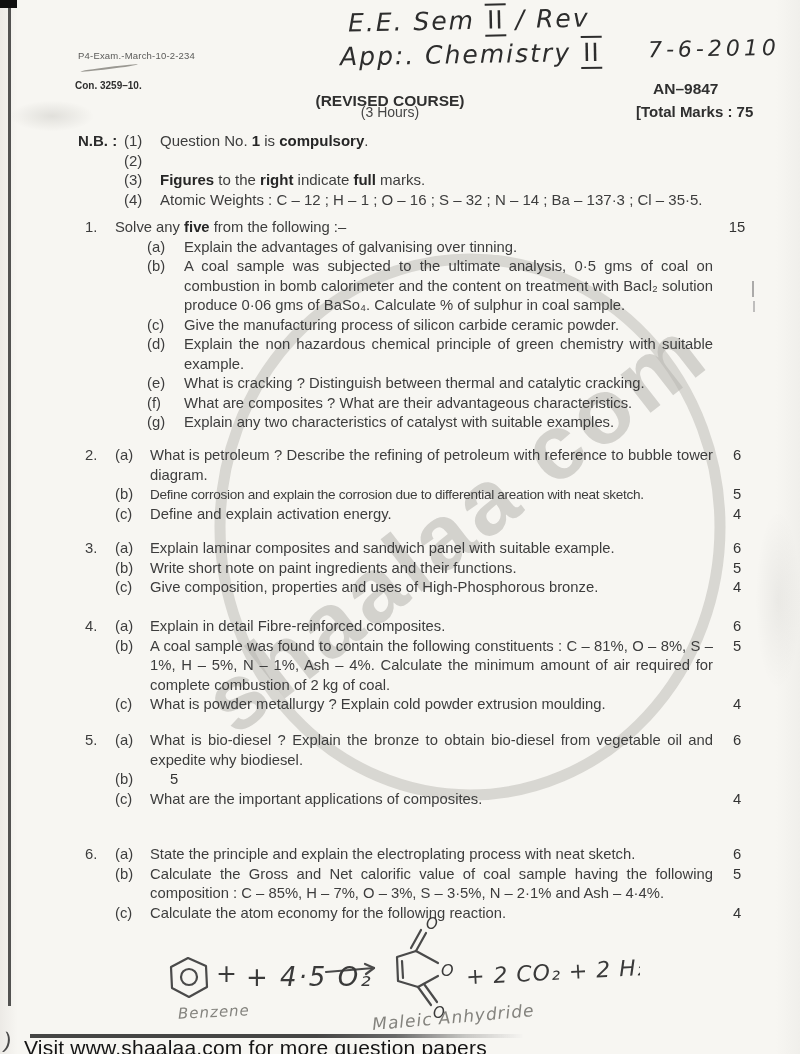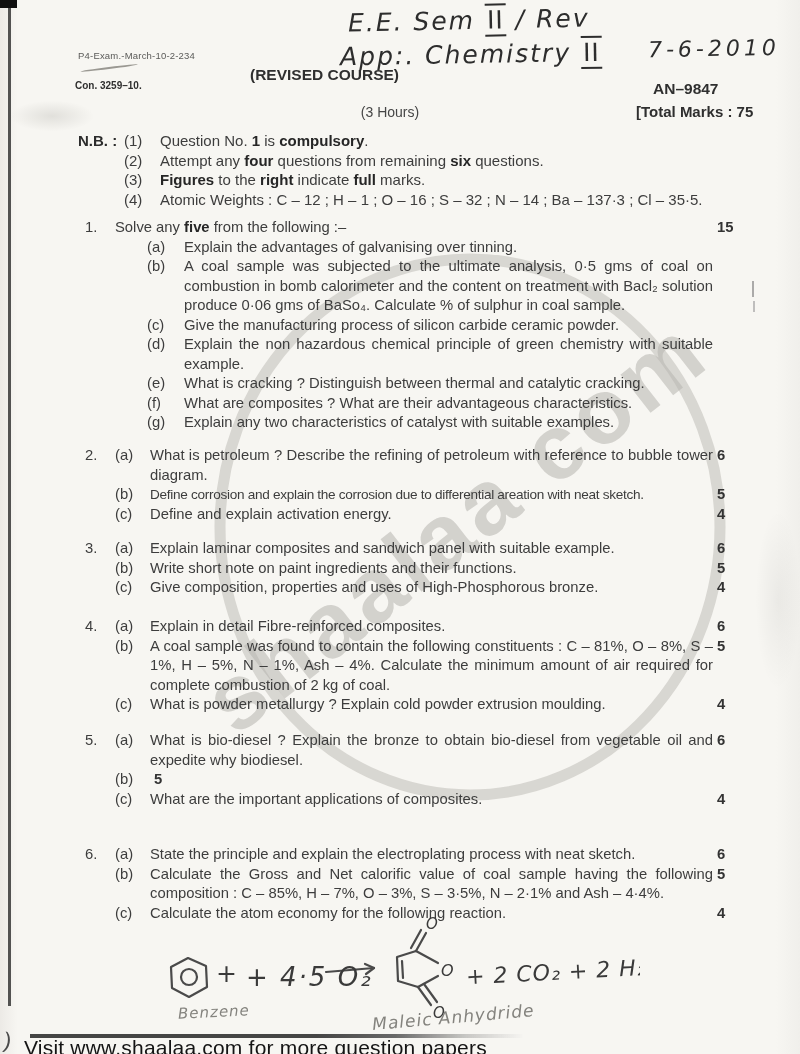--- a/index.html
+++ b/index.html
@@ -31,39 +31,39 @@
   .content{position:relative;z-index:2;}
   
   .hw{position:absolute;font-family:"DejaVu Sans",sans-serif;font-style:italic;color:#2d2d2d;z-index:3;}
   .hw1{left:348px;top:6px;font-size:25px;letter-spacing:2px;transform:rotate(-1.2deg);}
   .hw2{left:340px;top:40px;font-size:25px;letter-spacing:2px;transform:rotate(-1deg);}
   .hwdate{left:648px;top:36px;font-size:22px;letter-spacing:4px;transform:rotate(-1deg);}
   .roman{border-top:2px solid #2d2d2d;border-bottom:2px solid #2d2d2d;padding:0 2px;font-style:normal;letter-spacing:1px;}
   
   .p4{position:absolute;left:78px;top:50px;font-size:9.5px;color:#5a5a58;letter-spacing:.2px;}
   .con{position:absolute;left:75px;top:80px;font-size:10px;font-weight:bold;color:#2f2f2f;}
-  .course{position:absolute;left:250px;top:66px;width:280px;text-align:left;font-size:15.5px;font-weight:bold;color:#2f2f2f;}
+  .course{position:absolute;left:250px;top:92px;width:280px;text-align:center;font-size:15.5px;font-weight:bold;color:#2f2f2f;}
   .ancode{position:absolute;left:653px;top:80px;font-size:15.5px;font-weight:bold;color:#2f2f2f;}
   .hours{position:absolute;left:250px;top:104px;width:280px;text-align:center;font-size:14px;color:#464646;}
   .totalmarks{position:absolute;left:636px;top:103px;font-size:15px;font-weight:bold;color:#2f2f2f;}
   
   .nb{position:absolute;left:78px;top:131px;width:690px;font-size:15px;line-height:19.5px;}
   .nbrow{display:flex;}
   .nblabel{width:46px;flex:none;font-weight:bold;color:#2c2c2c;}
   .nbnum{width:36px;flex:none;}
   .nbtext{flex:1;}
   
   .q{position:absolute;left:85px;width:672px;font-size:14.8px;line-height:19.5px;}
   .row{display:flex;align-items:flex-start;}
   .qnum{width:30px;flex:none;}
   .plabel{width:35px;flex:none;}
   .deep .plabel{margin-left:32px;width:37px;}
   .ptext{flex:1;text-align:justify;}
   .fit{font-size:13.6px;letter-spacing:-.3px;white-space:nowrap;text-align:left;}
-  .marks{width:40px;flex:none;text-align:left;font-weight:bold;color:#333;margin-left:4px;}
+  .marks{width:40px;flex:none;text-align:center;font-weight:normal;color:#333;margin-left:4px;}
   b{color:#262626;}
   
   .rx{position:absolute;left:150px;top:915px;z-index:2;}
   .rx text{font-family:"DejaVu Sans",sans-serif;font-style:italic;fill:#3a3a3a;}
   .glabel{position:absolute;font-family:"DejaVu Sans",sans-serif;font-style:italic;color:#84837e;z-index:2;}
   .lbl-benzene{left:178px;top:1003px;font-size:15px;transform:rotate(-3deg);letter-spacing:1px;}
   .lbl-anhydride{left:372px;top:1007px;font-size:17px;transform:rotate(-5deg);letter-spacing:1px;}
   
   .footer{position:absolute;left:24px;top:1012px;font-size:21px;color:#141414;z-index:5;letter-spacing:.2px;margin-top:24px;}
 </style>
@@ -107,21 +107,20 @@
 
     <div class="nb">
       <div class="nbrow">
         <span class="nblabel">N.B. :</span>
         <span class="nbnum">(1)</span>
         <span class="nbtext">Question No. <b>1</b> is <b>compulsory</b>.</span>
       </div>
       <div class="nbrow">
         <span class="nblabel"></span>
         <span class="nbnum">(2)</span>
-        <span class="nbtext">Attempt any <b>four</b> questions from remaining <b>six</b> questions.</span>
       </div>
       <div class="nbrow">
         <span class="nblabel"></span>
         <span class="nbnum">(3)</span>
         <span class="nbtext"><b>Figures</b> to the <b>right</b> indicate <b>full</b> marks.</span>
       </div>
       <div class="nbrow">
         <span class="nblabel"></span>
         <span class="nbnum">(4)</span>
         <span class="nbtext">Atomic Weights : C – 12 ; H – 1 ; O – 16 ; S – 32 ; N – 14 ; Ba – 137·3 ; Cl – 35·5.</span>

